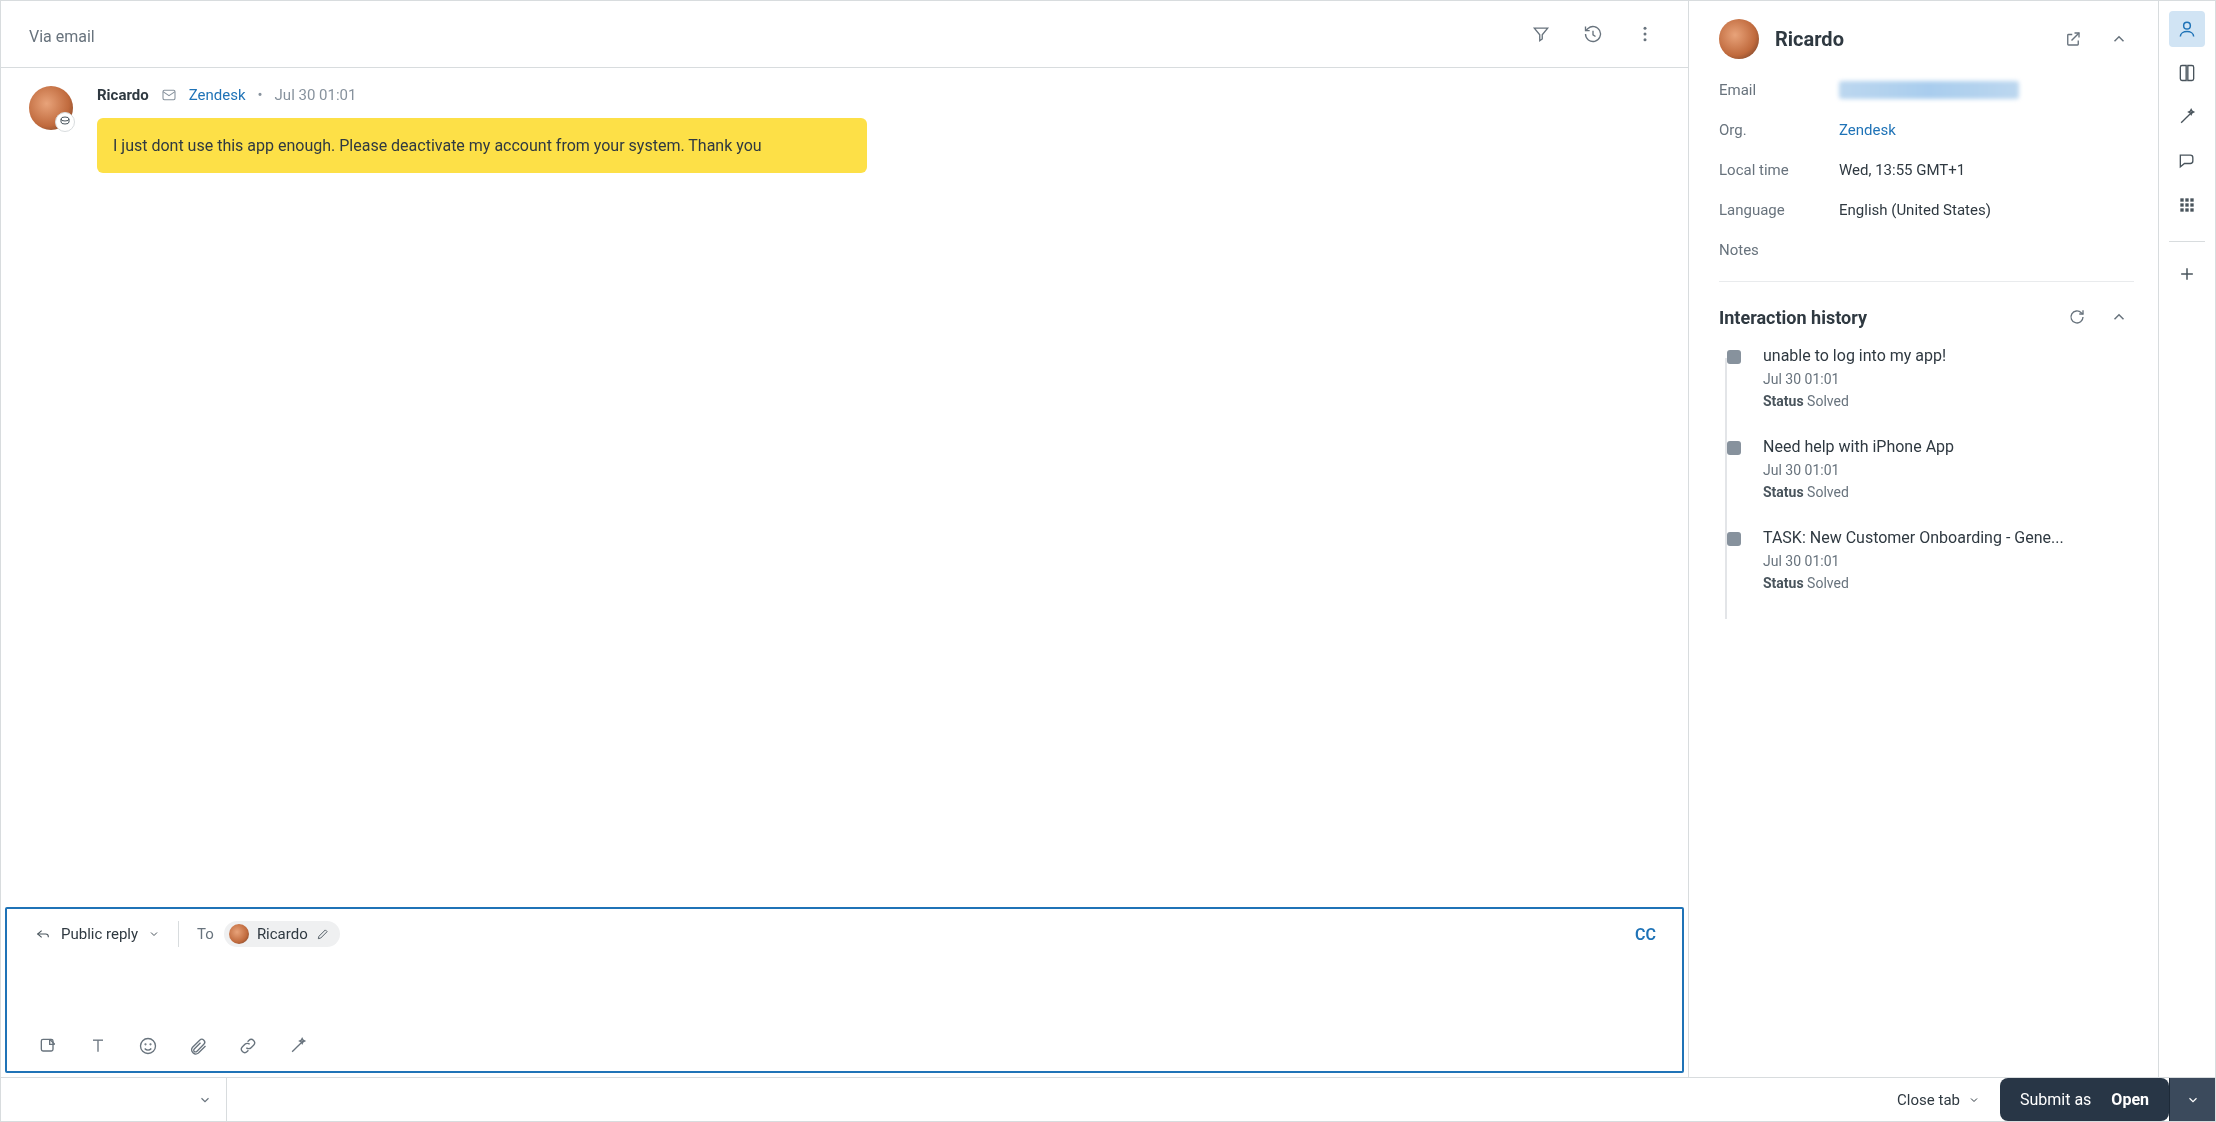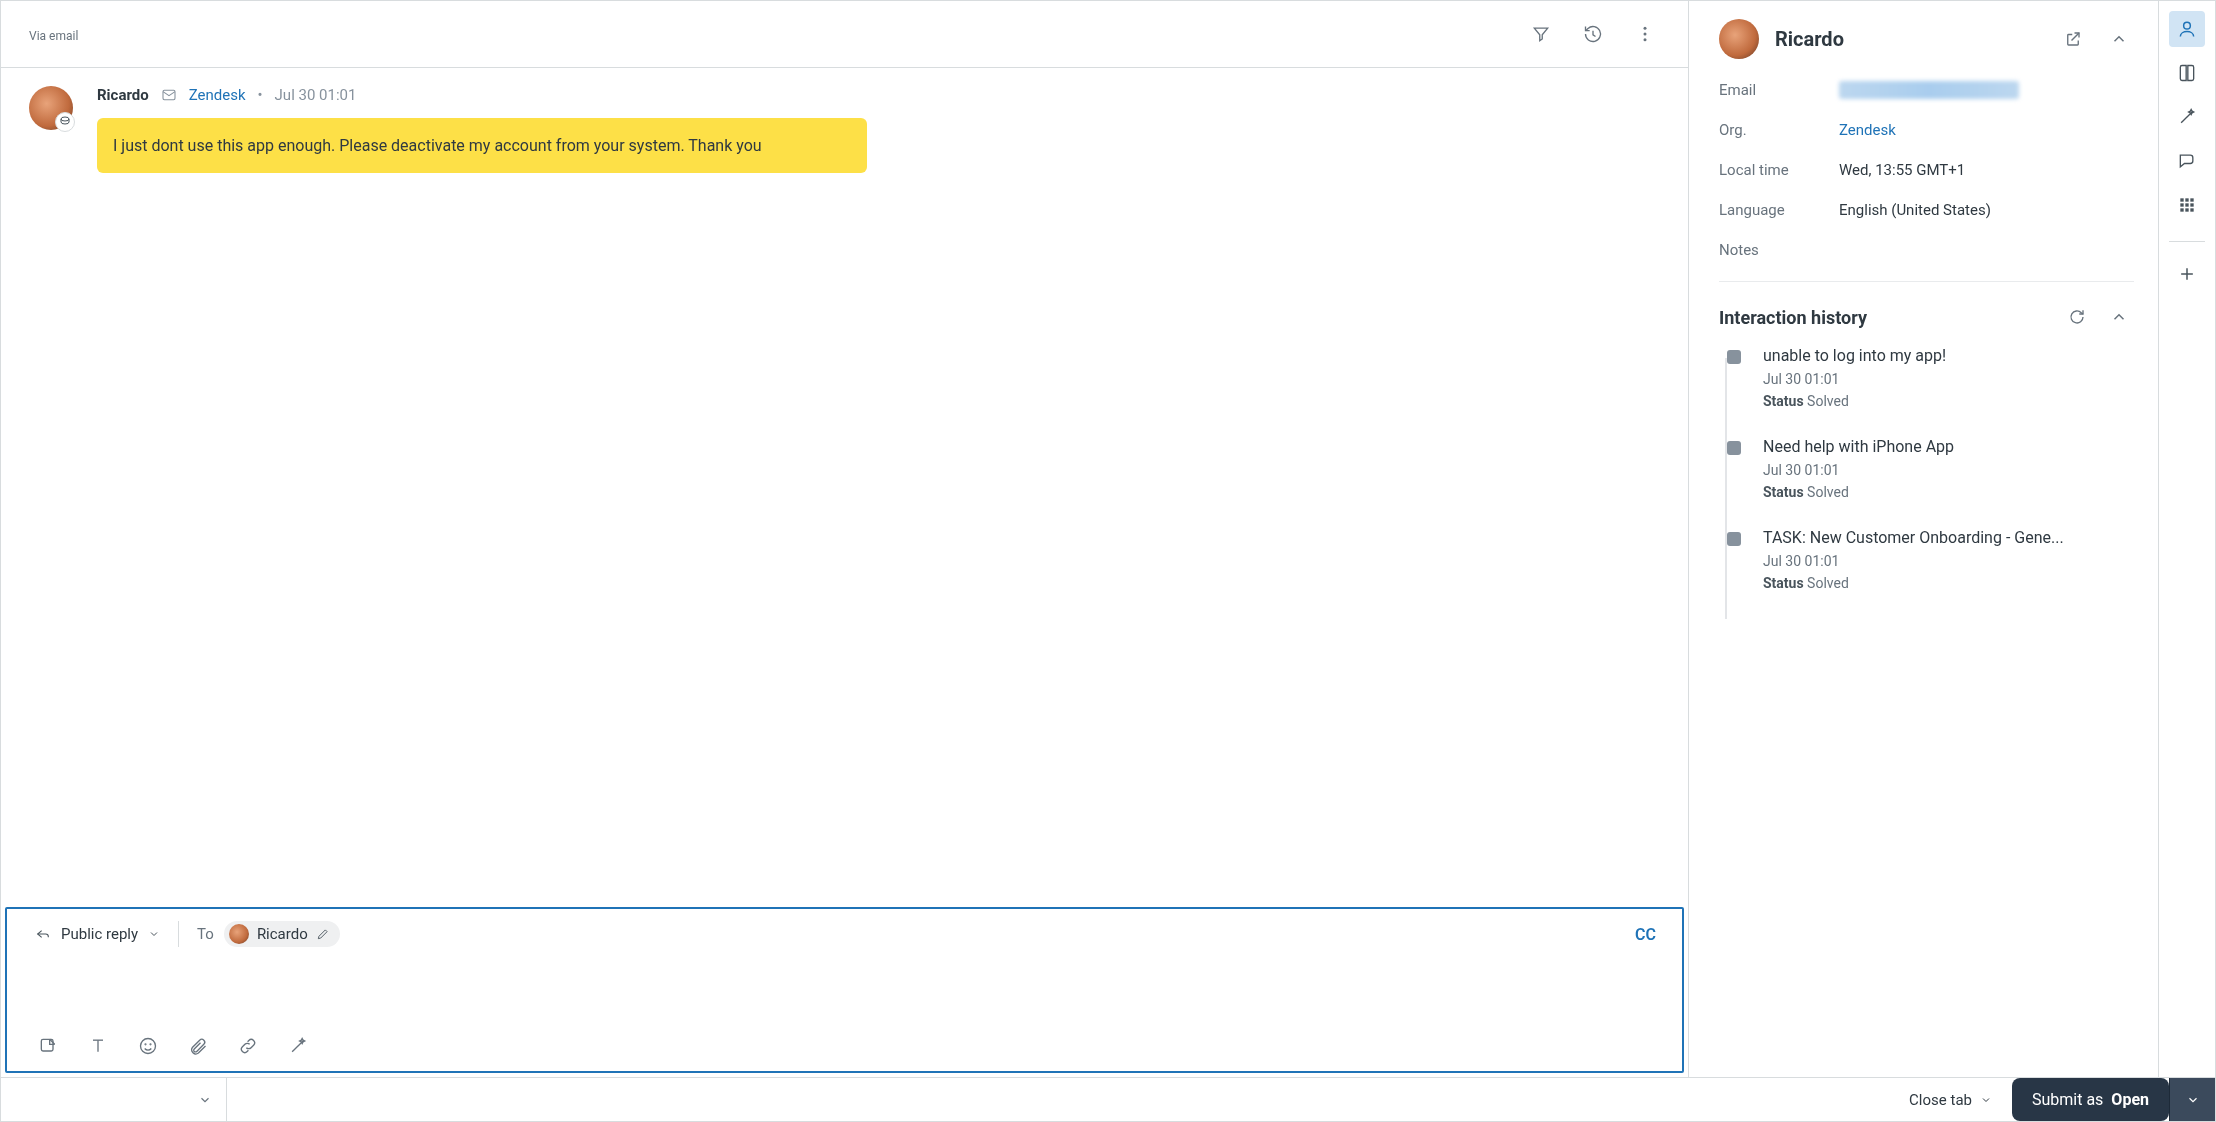--- a/index.html
+++ b/index.html
@@ -16,21 +16,21 @@
 
   
   .convo-col { display: flex; flex-direction: column; min-width: 0; border-right: 1px solid #d8dcde; }
 
   .convo-header {
     display: flex; align-items: center; padding: 14px 24px 14px 28px;
     border-bottom: 1px solid #d8dcde; gap: 14px;
   }
   .convo-header .title-block { flex: 1; min-width: 0; }
   .ticket-title { font-size: 22px; font-weight: 700; color: #2f3941; white-space: nowrap; overflow: hidden; text-overflow: ellipsis; }
-  .ticket-via { font-size: 12px; color: #68737d; margin-top: 4px; }
+  .ticket-via { font-size: 16px; color: #68737d; margin-top: 4px; }
   .hdr-icon { width: 38px; height: 38px; display: flex; align-items: center; justify-content: center; color: #68737d; border-radius: 4px; cursor: pointer; }
 
   .convo-body { flex: 1; overflow: auto; padding: 18px 24px 18px 28px; }
   .msg { display: flex; gap: 24px; }
   .avatar {
     width: 44px; height: 44px; border-radius: 50%; background: radial-gradient(circle at 40% 40%, #e8a37a, #c06a3d 60%, #5a3422);
     position: relative; flex: 0 0 44px;
   }
   .avatar-badge {
     position: absolute; bottom: -2px; right: -2px; width: 20px; height: 20px; border-radius: 50%;
@@ -100,21 +100,21 @@
   .rail-divider { width: 36px; height:1px; background:#d8dcde; margin:10px 0 6px; }
 
   
   .footer {
     height:44px; border:1px solid #d8dcde; border-top:0; display:flex; align-items:stretch;
   }
   .ft-left { width:226px; border-right:1px solid #d8dcde; display:flex; align-items:center; justify-content:flex-end; padding-right:14px; color:#68737d; cursor:pointer;}
   .ft-mid { flex:1; display:flex; align-items:center; justify-content:flex-end; padding-right:20px; gap:8px; font-size:15px; color:#2f3941; cursor:pointer;}
   .submit-group { display:flex; align-items:stretch; }
   .submit-btn { background:#283646; color:#fff; display:flex; align-items:center; padding: 0 20px; font-size:16px; cursor:pointer;border-radius:8px;}
-  .submit-btn .open { font-weight:700; margin-left:8px; }
+  .submit-btn .open { font-weight:700; margin-left:20px; }
   .submit-caret { background:#3b4a5c; width:46px; display:flex;align-items:center;justify-content:center; cursor:pointer; border-left:1px solid #1d2a38;}
 
   svg { display:block; }
 </style>
 </head>
 <body>
 
 <div class="app-grid">
 
   <div class="convo-col">

